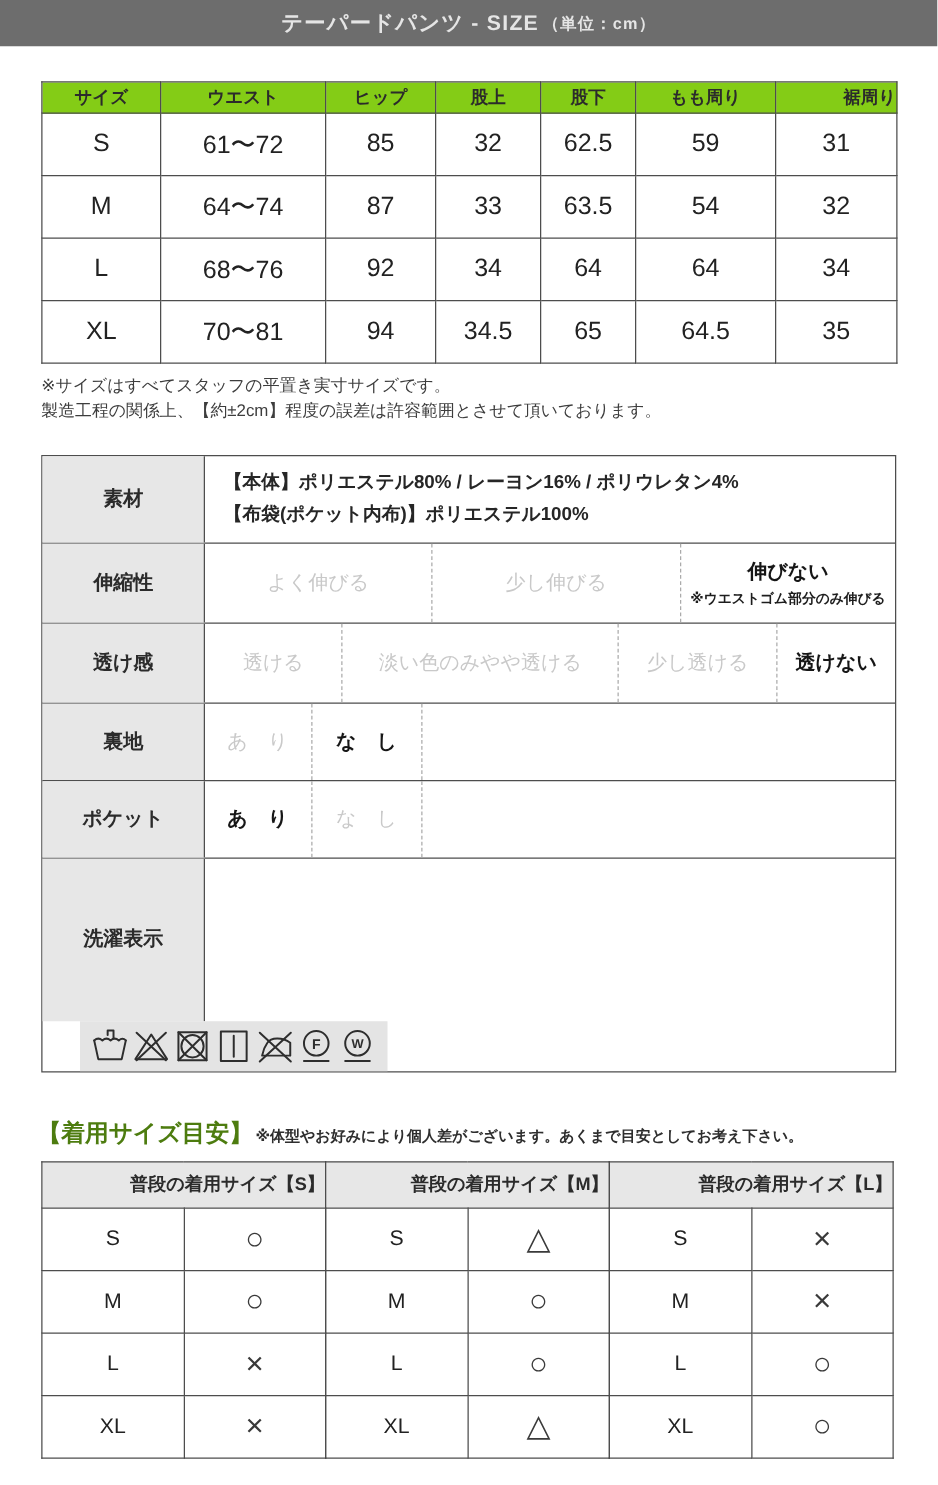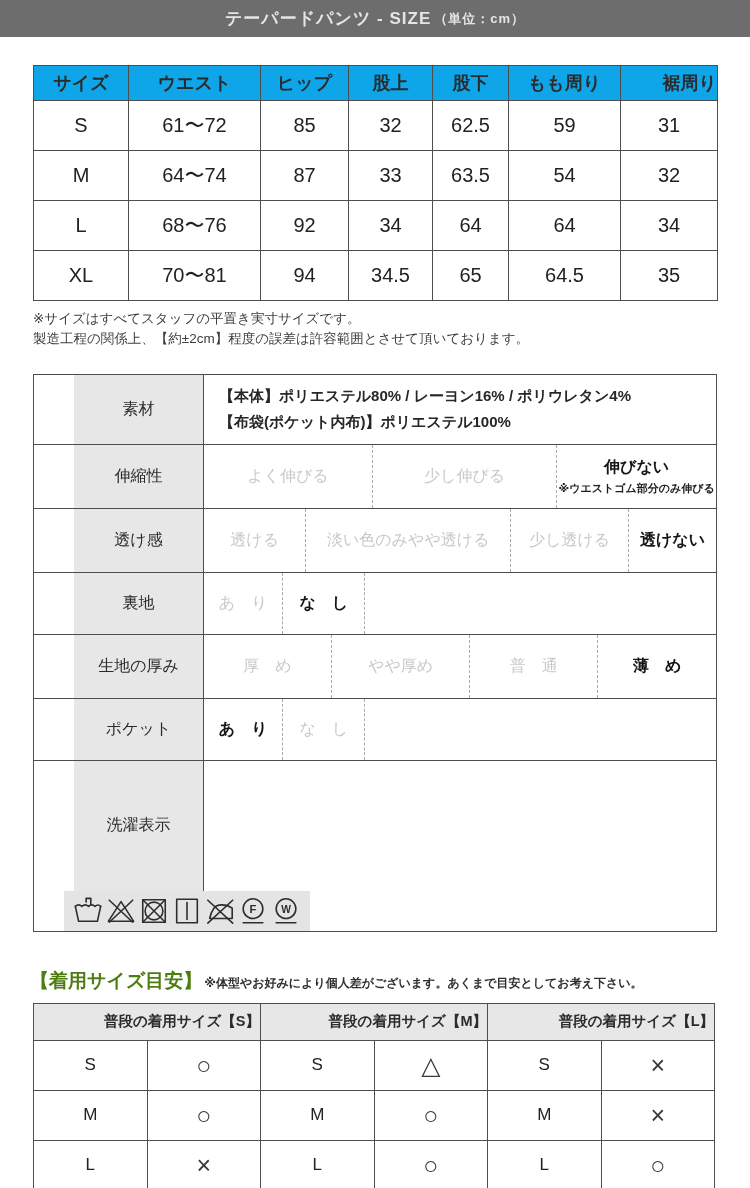--- a/index.html
+++ b/index.html
@@ -20,35 +20,35 @@
   .title-main { font-size:17px; }
   .title-unit { font-size:13px; }
 
   
   table.size-table {
     width:684px; margin:28px 0 0 33px; border-collapse:collapse;
     text-align:center; table-layout:fixed;
   }
   table.size-table th, table.size-table td { border:1px solid #4d4d4d; }
   table.size-table thead th {
-    background:#0ea5e9; height:35px; font-size:18px; font-weight:600; color:#2b2b2b;
+    background:#84cc16; height:25px; font-size:14px; font-weight:600; color:#2b2b2b;
   }
   table.size-table tbody td { height:50px; font-size:20px; color:#222; }
 
   
   .size-notes { margin:8px 0 0 33px; font-size:13.5px; color:#3d3d3d; line-height:1.45; }
 
   
   .spec-table { width:684px; margin:26px 0 0 33px; border:1px solid #4d4d4d; }
   .spec-row { display:flex; border-bottom:1px solid #4d4d4d; align-items:stretch; }
   .spec-row:last-child { border-bottom:none;flex-direction:column; }
   .spec-label {
     width:130px; flex:0 0 130px; background:#e7e7e7; border-right:1px solid #4d4d4d;
     display:flex; align-items:center; justify-content:center;
-    font-size:16px; font-weight:400; color:#2b2b2b; margin-left:40px;
+    font-size:16px; font-weight:700; color:#2b2b2b; 
   }
   .spec-content { flex:1; display:flex; align-items:stretch; }
   .spec-content.text {
     flex-direction:column; justify-content:center; align-items:flex-start;
     padding:8px 8px 8px 15px; font-size:15px; font-weight:600; line-height:1.75; color:#262626;
   }
   .spec-option {
     display:flex; flex-direction:column; align-items:center; justify-content:center;
     border-right:1px dashed #ababab; font-size:16px; color:#c9c9c9; text-align:center; padding:4px 2px;
   }
@@ -188,37 +188,20 @@
         <div class="spec-content">
           <div class="spec-option" style="width: 15.5%;">
             <div class="opt-label">あ　り</div>
           </div>
           <div class="spec-option active" style="width: 16%;">
             <div class="opt-label">な　し</div>
           </div>
           <div class="spec-filler"></div>
         </div>
       </div>
-      <div class="spec-row" style="min-height: 64px;">
-        <div class="spec-label">生地の厚み</div>
-        <div class="spec-content">
-          <div class="spec-option" style="width: 25%;">
-            <div class="opt-label">厚　め</div>
-          </div>
-          <div class="spec-option" style="width: 27%;">
-            <div class="opt-label">やや厚め</div>
-          </div>
-          <div class="spec-option" style="width: 25%;">
-            <div class="opt-label">普　通</div>
-          </div>
-          <div class="spec-option active flush" style="width: 23%;">
-            <div class="opt-label">薄　め</div>
-          </div>
-        </div>
-      </div>
       <div class="spec-row" style="min-height: 62px;">
         <div class="spec-label">ポケット</div>
         <div class="spec-content">
           <div class="spec-option active" style="width: 15.5%;">
             <div class="opt-label">あ　り</div>
           </div>
           <div class="spec-option" style="width: 16%;">
             <div class="opt-label">な　し</div>
           </div>
           <div class="spec-filler"></div>

